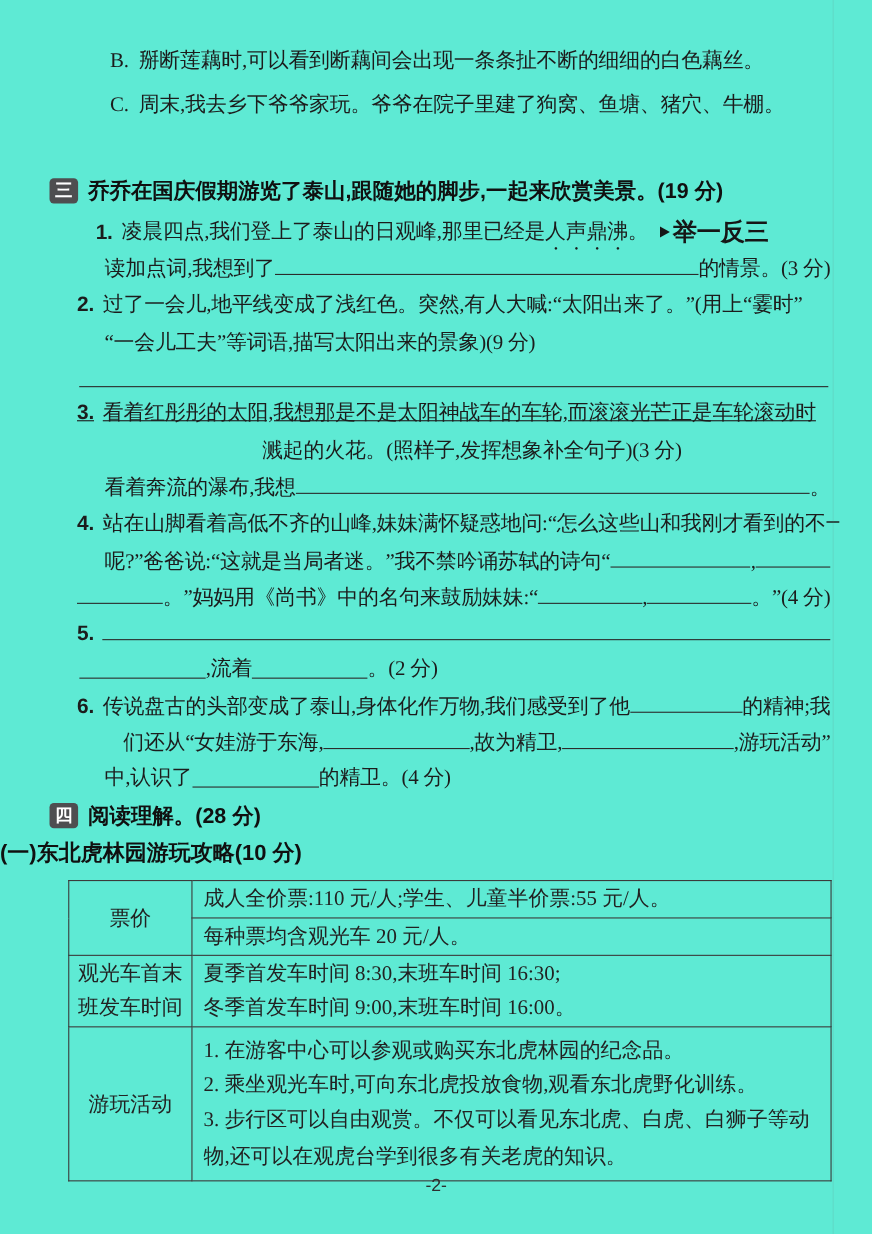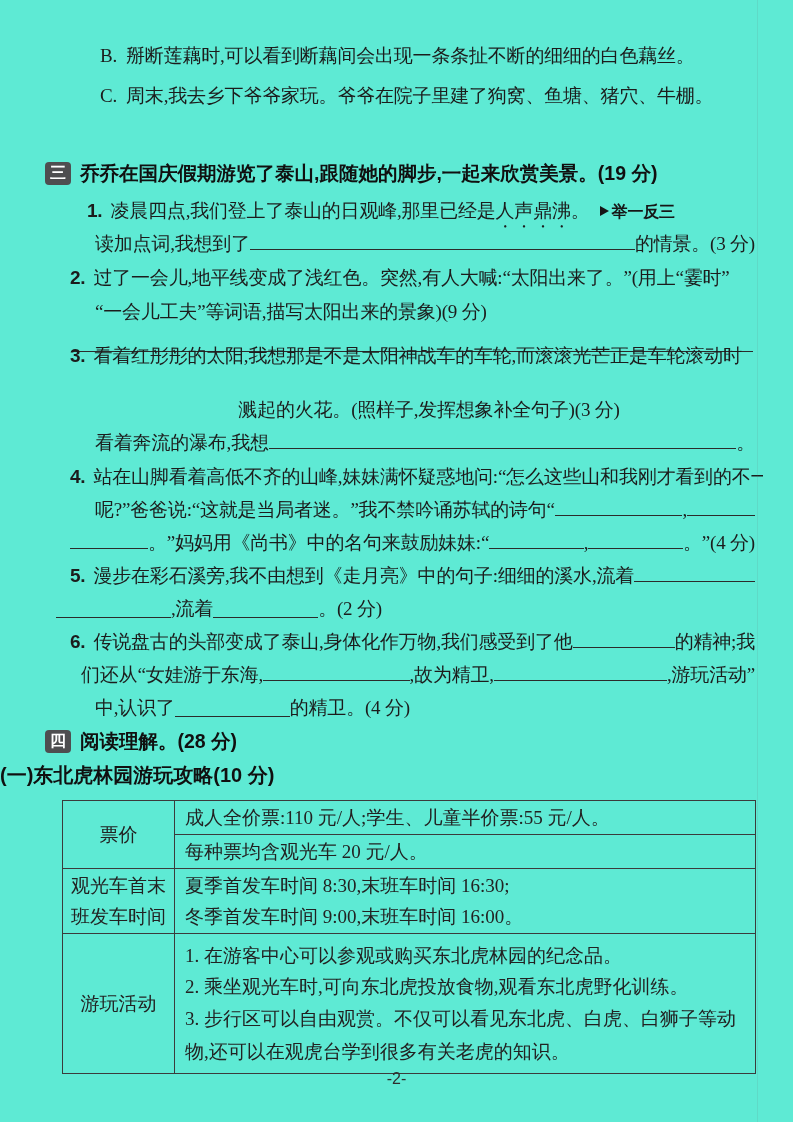--- a/index.html
+++ b/index.html
@@ -32,21 +32,21 @@
     width:26px; height:23px; margin-right:9px; border-radius:4px;
     background:#4e4e50; color:#ffffff; font-size:16px; font-weight:700; flex:0 0 auto;
   }
   .emph {
     -webkit-text-emphasis:filled dot #1c1c1c; -webkit-text-emphasis-position:under right;
     text-emphasis:filled dot #1c1c1c; text-emphasis-position:under right;
   }
   .tag {
     display:inline-flex; align-items:center; margin-left:10px;
     font-family:"Liberation Sans", sans-serif; font-weight:700;
-    font-size:16px; color:#161616; vertical-align:1px;
+    font-size:22px; color:#161616; vertical-align:1px;
   }
   .tri {
     display:inline-block; width:0; height:0; margin-right:3px;
     border-left:9px solid #161616;
     border-top:5.5px solid transparent; border-bottom:5.5px solid transparent;
   }
   .answer-line {
     position:absolute; left:72px; right:40px; top:330px; height:22px;
     border-bottom:1.4px solid #2b2b2b;
   }
@@ -99,21 +99,21 @@
   </div>
 
   <div class="line" style="top:264px; left:70px; right:30px;">
     <span class="num">2.</span><span>过了一会儿,地平线变成了浅红色。突然,有人大喊:“太阳出来了。”(用上“霎时”</span>
   </div>
   <div class="line" style="top:298px; left:95px; right:30px;">
     <span>“一会儿工夫”等词语,描写太阳出来的景象)(9 分)</span>
   </div>
   <div class="answer-line"></div>
 
-  <div class="line" style="top:342px; left:70px; right:30px;">
+  <div class="line" style="top:362px; left:70px; right:30px;text-decoration:underline;">
     <span class="num">3.</span><span>看着红彤彤的太阳,我想那是不是太阳神战车的车轮,而滚滚光芒正是车轮滚动时</span>
   </div>
   <div class="line" style="top:396px; left:95px; right:30px;text-align:center;">
     <span>溅起的火花。(照样子,发挥想象补全句子)(3 分)</span>
   </div>
   <div class="line flexline" style="top:429px; left:95px; right:38px;">
     <span>看着奔流的瀑布,我想</span>
       <span class="blank fill"></span>
       <span>。</span>
   </div>
@@ -131,34 +131,33 @@
     <span class="blank" style="width:78px;"></span>
       <span>。”妈妈用《尚书》中的名句来鼓励妹妹:“</span>
       <span class="blank fill"></span>
       <span>,</span>
       <span class="blank fill"></span>
       <span>。”(4 分)</span>
   </div>
 
   <div class="line flexline" style="top:562px; left:70px; right:38px;">
     <span class="num">5.</span>
-      <span>漫步在彩石溪旁,我不由想到《走月亮》中的句子:细细的溪水,流着</span>
-      <span class="blank fill"></span>
-  </div>
-  <div class="line" style="top:595px; left:56px; right:30px;">
+      <span class="blank fill"></span>
+  </div>
+  <div class="line" style="top:595px; left:72px; right:30px;">
     <span class="blank" style="width:115px;"></span><span>,流着</span><span class="blank" style="width:105px;"></span><span>。(2 分)</span>
   </div>
 
   <div class="line flexline" style="top:628px; left:70px; right:38px;">
     <span class="num">6.</span>
       <span>传说盘古的头部变成了泰山,身体化作万物,我们感受到了他</span>
       <span class="blank fill"></span>
       <span>的精神;我</span>
   </div>
-  <div class="line flexline" style="top:661px; left:81px; right:38px;">
+  <div class="line flexline" style="top:661px; left:112px; right:38px;">
     <span>们还从“女娃游于东海,</span>
       <span class="blank fill"></span>
       <span>,故为精卫,</span>
       <span class="blank fill" style="flex-grow:1.25;"></span>
       <span>,游玩活动”</span>
   </div>
   <div class="line" style="top:694px; left:95px; right:30px;">
     <span>中,认识了</span><span class="blank" style="width:115px;"></span><span>的精卫。(4 分)</span>
   </div>
 

